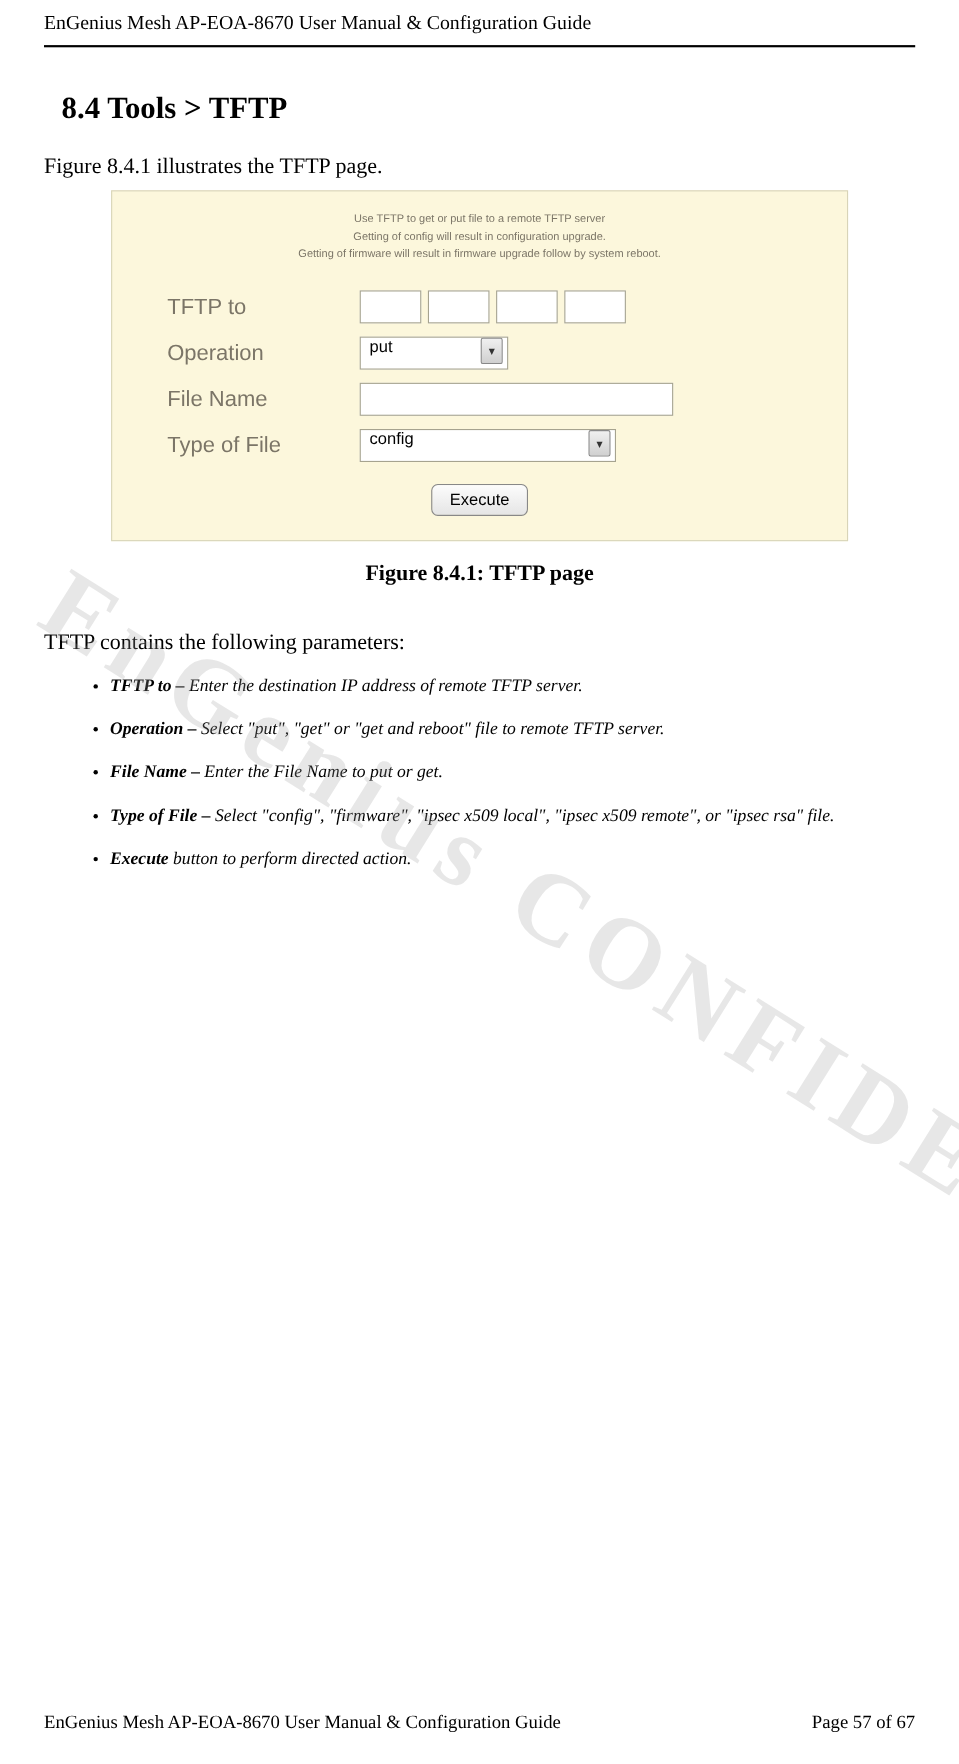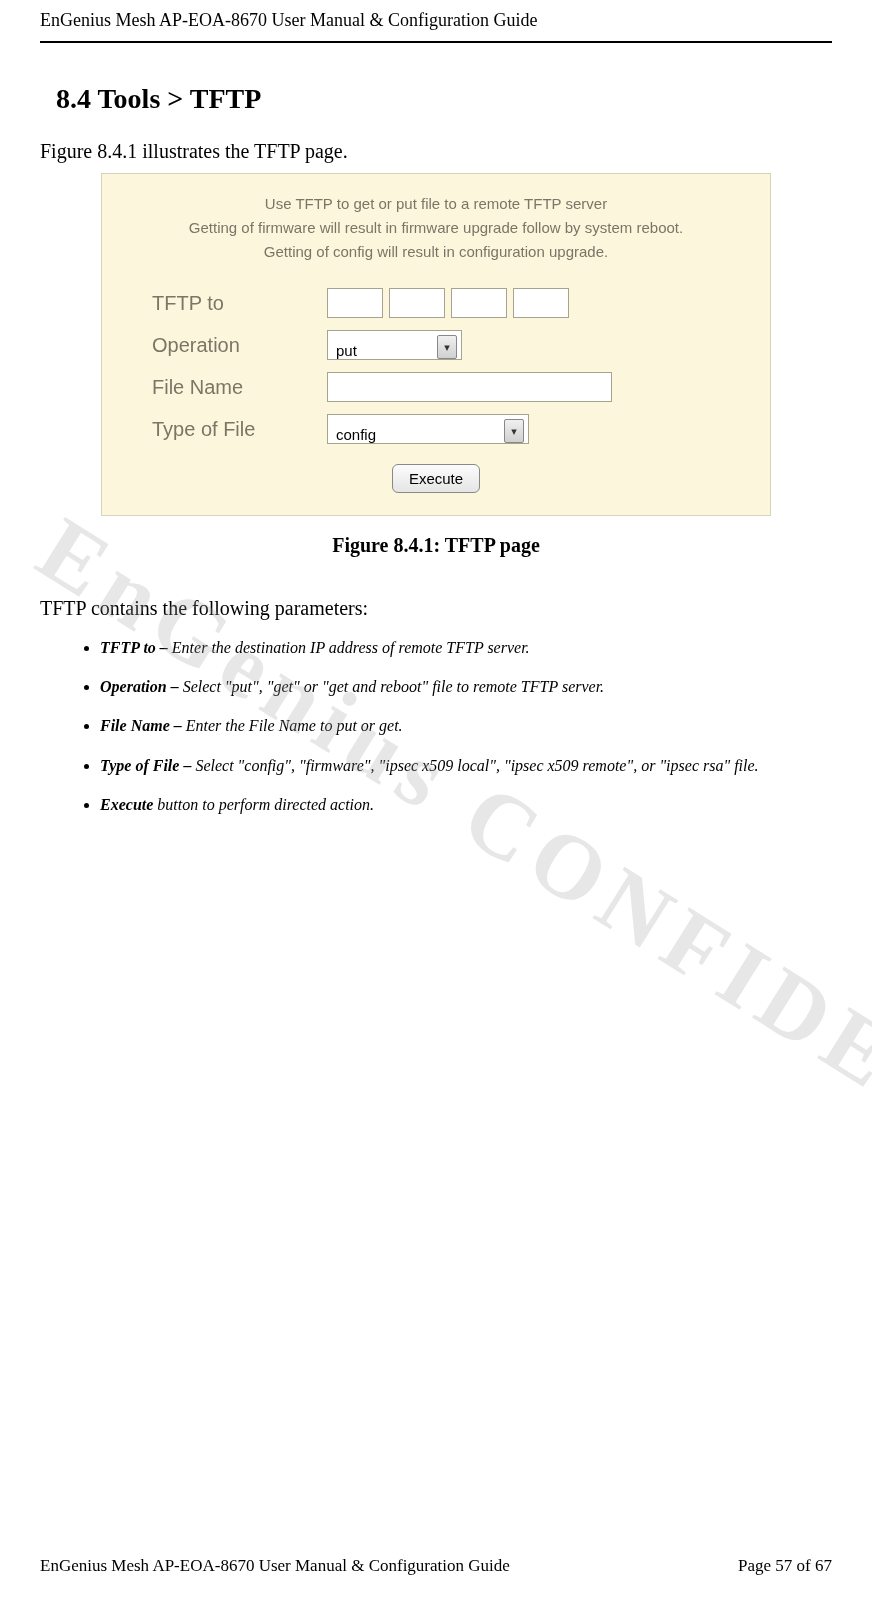--- a/index.html
+++ b/index.html
@@ -47,21 +47,21 @@
     margin: 10px auto 10px auto;
     background: #fcf7dc;
     border: 1px solid #d8d4b8;
     box-sizing: border-box;
     padding: 18px 20px 22px 20px;
     text-align: center;
     color: #7b7567;
   }
   .screenshot-panel .desc {
     font-family: Verdana, Geneva, sans-serif;
-    font-size: 15px;
+    font-size: 10px;
     line-height: 1.6;
   }
   .form-table {
     display: grid;
     grid-template-columns: 155px auto;
     row-gap: 12px;
     column-gap: 20px;
     margin-top: 24px;
     font-family: Verdana, Geneva, sans-serif;
     font-size: 20px;
@@ -80,21 +80,21 @@
     border: 1px solid #a6a38f;
     background: #fff;
     box-sizing: border-box;
   }
   .fake-select {
     height: 30px;
     border: 1px solid #a6a38f;
     background: #fff;
     box-sizing: border-box;
     display: flex;
-    align-items: flex-end;
+    align-items: flex-start;
     justify-content: space-between;
     padding: 0 4px 0 8px;
     font-family: Arial, sans-serif;
     font-size: 15px;
     color: #000;
   }
   .fake-select .arrow {
     width: 18px;
     height: 22px;
     border: 1px solid #888;
@@ -188,22 +188,22 @@
   <div class="header-row">
     <div class="header-title">EnGenius Mesh AP-EOA-8670 User Manual &amp; Configuration Guide</div>
   </div>
 
   <div class="section-heading">8.4    Tools &gt; TFTP</div>
 
   <div class="intro-text">Figure 8.4.1 illustrates the TFTP page.</div>
 
   <div class="screenshot-panel">
     <div class="desc">Use TFTP to get or put file to a remote TFTP server</div>
+    <div class="desc">Getting of config will result in configuration upgrade.</div>
     <div class="desc">Getting of firmware will result in firmware upgrade follow by system reboot.</div>
-    <div class="desc">Getting of config will result in configuration upgrade.</div>
 
     <div class="form-table">
       <div>TFTP to</div>
       <div class="ip-group">
         <div class="ip-box"></div>
         <div class="ip-box"></div>
         <div class="ip-box"></div>
         <div class="ip-box"></div>
       </div>
 
@@ -215,21 +215,21 @@
         </div>
       </div>
 
       <div>File Name</div>
       <div>
         <div class="text-input"></div>
       </div>
 
       <div>Type of File</div>
       <div>
-        <div class="fake-select" style="width:202px">
+        <div class="fake-select" style="width:233px">
           <span>config</span>
           <span class="arrow">▾</span>
         </div>
       </div>
     </div>
 
     <div class="exec-button-wrap">
       <div class="exec-button">Execute</div>
     </div>
   </div>

